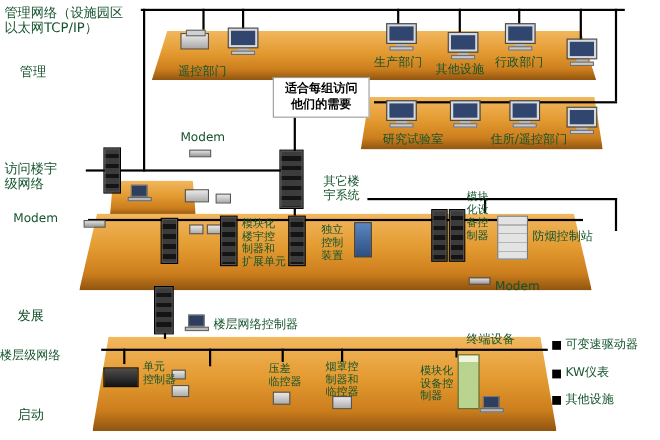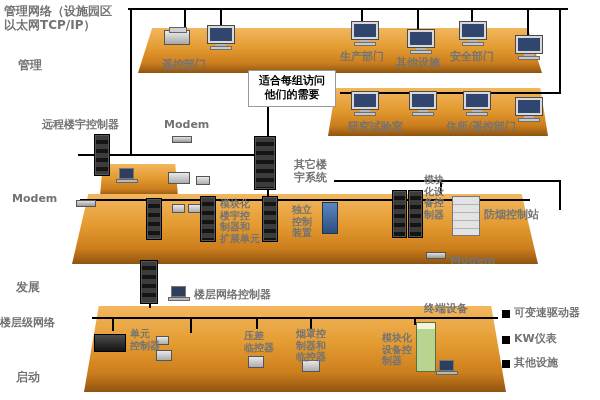--- a/index.html
+++ b/index.html
@@ -1,19 +1,19 @@
 <!DOCTYPE html>
 <html><head>
 <meta charset="utf-8">
 <style>
   *{margin:0;padding:0;box-sizing:border-box}
   html,body{background:#fff}
   body{font-family:"DejaVu Sans","Liberation Sans",sans-serif}
   .stage{position:relative;width:600px;height:400px;background:#fff;overflow:hidden}
-  .lbl{position:absolute;font-weight:bold;font-size:11px;line-height:1.2;color:#737373;white-space:pre-line}
+  .lbl{position:absolute;font-weight:normal;font-size:11px;line-height:1.2;color:#14532d;white-space:pre-line}
   .f12{font-size:12px}
   .f10{font-size:10px;line-height:1.15}
   .platform{position:absolute;background:linear-gradient(180deg,#f2b75e 0%,#e39a30 45%,#cc7e1d 78%,#8f5410 100%);clip-path:polygon(3.5% 0,96.5% 0,100% 100%,0% 100%)}
   .hline,.vline{position:absolute;background:#000}
   .hline{height:2px}
   .vline{width:2px}
   .pc{position:absolute;width:30px}
   .pc .scr{width:26px;height:17px;background:#31466e;border:2px solid #d9d9d9;outline:1px solid #4a4a4a;margin:0 auto}
   .pc .base{width:10px;height:3px;background:#b5b5b5;margin:0 auto}
   .pc .kb{width:22px;height:4px;background:#c8c8c8;border:1px solid #6e6e6e;margin:0 auto}
@@ -151,27 +151,28 @@
       <div class="ls"></div>
       <div class="lb"></div>
     </div>
 
   <div class="lbl f12" style="left:4px;top:4px">管理网络（设施园区
 以太网TCP/IP）</div>
   <div class="lbl f12" style="left:18px;top:58px">管理</div>
   <div class="lbl" style="left:162px;top:58px">遥控部门</div>
   <div class="lbl" style="left:340px;top:50px">生产部门</div>
   <div class="lbl" style="left:396px;top:56px">其他设施</div>
-  <div class="lbl" style="left:450px;top:50px">安全部门</div>
+  <div class="lbl" style="left:450px;top:50px">行政部门</div>
   <div class="notebox" style="left:248px;top:70px;width:88px">适合每组访问
 他们的需要</div>
   <div class="lbl" style="left:348px;top:120px">研究试验室</div>
   <div class="lbl" style="left:446px;top:120px">住所/遥控部门</div>
-  <div class="lbl" style="left:42px;top:118px">远程楼宇控制器</div>
   <div class="lbl" style="left:164px;top:118px">Modem</div>
+  <div class="lbl f12" style="left:4px;top:146px">访问楼宇
+级网络</div>
   <div class="lbl" style="left:294px;top:158px">其它楼
 宇系统</div>
   <div class="lbl f10" style="left:424px;top:174px">模块
 化设
 备控
 制器</div>
   <div class="lbl" style="left:12px;top:192px">Modem</div>
   <div class="lbl f10" style="left:220px;top:198px">模块化
 楼宇控
 制器和

